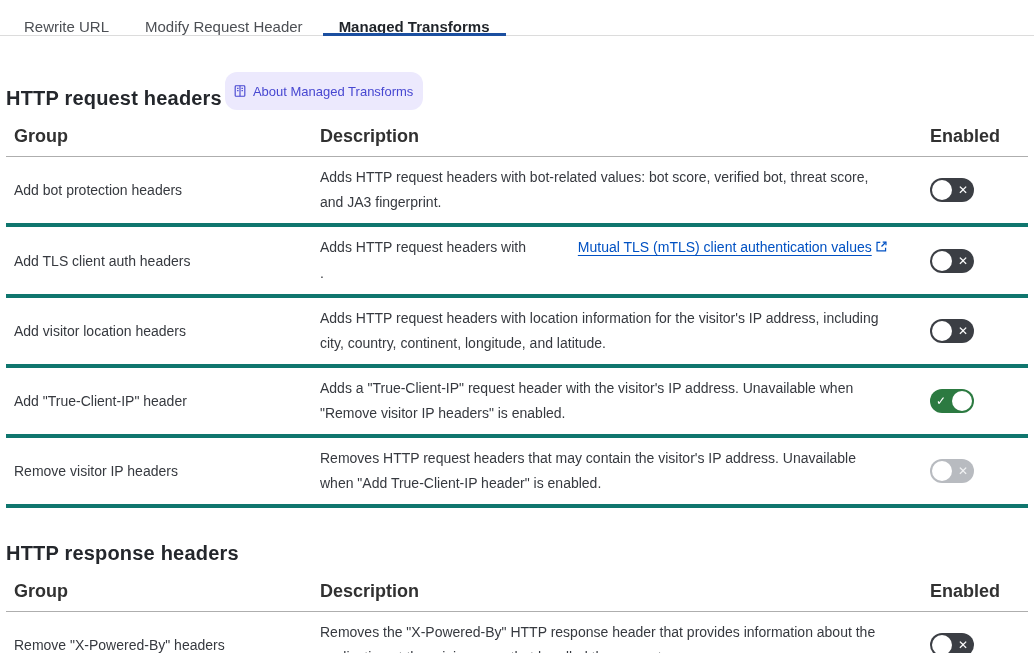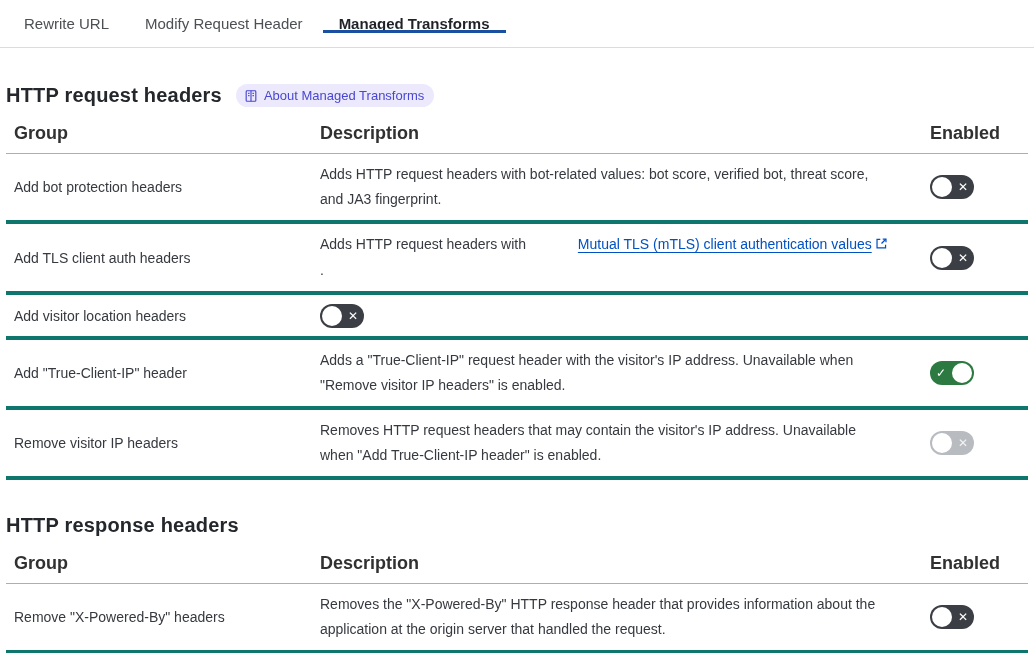--- a/index.html
+++ b/index.html
@@ -1,34 +1,34 @@
 <!DOCTYPE html>
 <html style="--accent_blue: #1b4fa0; --link_blue: #0051c3; --badge_bg: #ece9fd; --badge_text: #4747d1; --toggle_off: #3b3e44; --toggle_on: #2c7a41; --toggle_disabled: #b8bbc0;"><head>
 <meta charset="utf-8">
 <style>
   * { margin:0; padding:0; box-sizing:border-box; }
   html,body { width:1034px; height:653px; background:#fff;
     font-family:"Liberation Sans", sans-serif; color:#36393f; overflow:hidden; }
 
   
-  .tabbar { display:flex; align-items:center; height:48px;
+  .tabbar { display:flex; align-items:flex-end; height:36px;
     border-bottom:1px solid #dcdcdc; padding-left:8px; }
   .tab { display:flex; align-items:center; padding:0 16px; margin-right:4px;
     font-size:15px; color:#4c4f54; cursor:pointer; position:relative; }
   .tab.active { color:#1f2328; font-weight:700; }
   .tab.active::after { content:""; position:absolute; left:0; right:0; bottom:-1px;
     height:3px; background:var(--accent_blue,#1b4fa0); }
 
   
   .content { padding:0 6px; }
-  .section-head { display:flex; align-items:flex-end; gap:14px; }
+  .section-head { display:flex; align-items:flex-end; gap:3px; }
   .section-head.first { margin-top:36px; }
   .section-head.second { margin-top:34px; }
   .section-title { font-size:20px; font-weight:700; color:#24272c; letter-spacing:.2px; }
-  .badge { display:inline-flex; align-items:center; gap:6px; height:23px;
+  .badge { display:inline-flex; align-items:center; gap:6px; height:38px;
     padding:0 10px 0 8px; border-radius:12px; background:var(--badge_bg,#ece9fd);
     color:var(--badge_text,#4747d1); font-size:13px; cursor:pointer; }
   .badge svg { display:block; }
 
   
   .table { margin-top:12px; }
   .thead { display:grid; grid-template-columns:306px 1fr 98px;
     padding:4px 0 9px 8px; border-bottom:1px solid #aeaeae; }
   .th { font-size:18px; font-weight:700; color:#313131; }
   .row { display:grid; grid-template-columns:306px 1fr 98px; align-items:center;
@@ -118,20 +118,24 @@
     <div>
       <div class="toggle off">
         <span class="knob"></span>
         <span class="glyph">✕</span>
       </div>
     </div>
   </div>
 
   <div class="row">
     <div class="group-cell">Add visitor location headers</div>
+    <div class="desc-cell">
+      <span>Adds HTTP request headers with location information for the visitor's IP address, including city, country, continent, longitude, and latitude.</span>
+      
+    </div>
     <div>
       <div class="toggle off">
         <span class="knob"></span>
         <span class="glyph">✕</span>
       </div>
     </div>
   </div>
 
   <div class="row">
     <div class="group-cell">Add "True-Client-IP" header</div>

